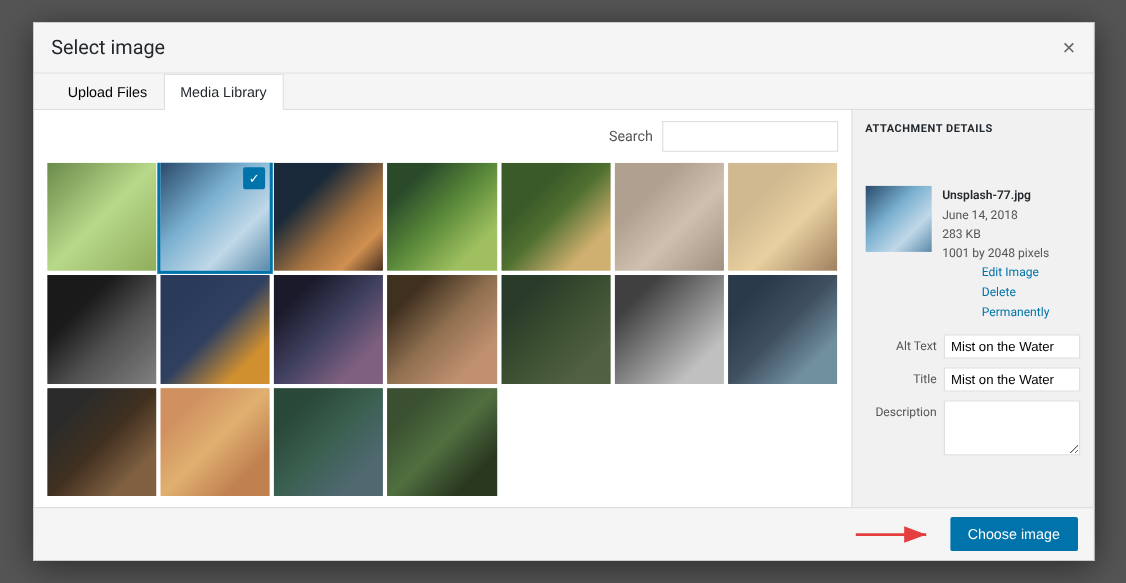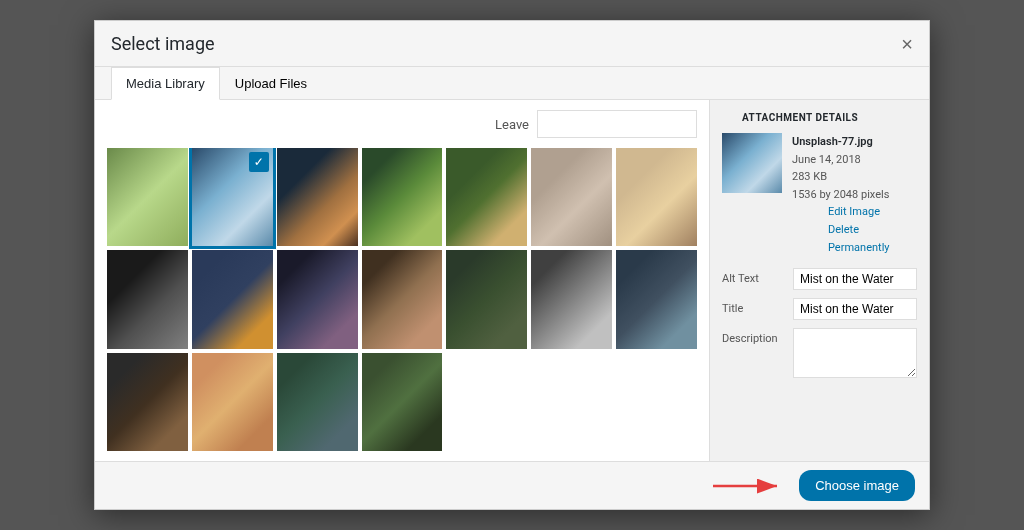--- a/index.html
+++ b/index.html
@@ -9,21 +9,21 @@
       background: #555;
       display: flex;
       align-items: center;
       justify-content: center;
       width: 1024px;
       height: 530px;
       overflow: hidden;
     }
     .modal-overlay {
       position: relative;
-      width: 836px;
+      width: 965px;
       height: 490px;
       background: #fff;
       border: 1px solid #ccc;
       box-shadow: 0 5px 30px rgba(0,0,0,0.5);
       display: flex;
       flex-direction: column;
     }
     .modal-header {
       display: flex;
       align-items: center;
@@ -163,32 +163,32 @@
       overflow-y: auto;
       padding: 12px;
     }
     .sidebar-section-title {
       font-size: 10px;
       font-weight: 700;
       color: #23282d;
       letter-spacing: 0.05em;
       text-transform: uppercase;
       margin-bottom: 10px;
-      margin-left: 20px;
     }
     .attachment-thumb {
       width: 60px;
       height: 60px;
       background: linear-gradient(135deg, #2a4a6a 0%, #7ab0d0 40%, #c0d8e8 70%, #5a8aaa 100%);
       flex-shrink: 0;
       margin-right: 10px;
     }
     .attachment-header {
       display: flex;
       margin-bottom: 12px;
+      margin-top: 36px;
     }
     .attachment-info {
       font-size: 11px;
       color: #555;
       line-height: 1.6;
     }
     .attachment-info .filename {
       color: #23282d;
       font-weight: 600;
     }
@@ -203,21 +203,21 @@
       display: flex;
       align-items: flex-start;
       margin-bottom: 8px;
       gap: 6px;
     }
     .field-label {
       font-size: 11px;
       color: #555;
       width: 65px;
       flex-shrink: 0;
-      text-align: left;
+      text-align: right;
       padding-top: 4px;
     }
     .field-input {
       flex: 1;
       border: 1px solid #ddd;
       padding: 3px 6px;
       font-size: 12px;
       background: #fff;
       width: 100%;
     }
@@ -256,43 +256,43 @@
       width: 80px;
       height: 24px;
     }
     .btn-choose {
       background: #0073aa;
       color: #fff;
       border: none;
       padding: 8px 16px;
       font-size: 13px;
       cursor: pointer;
-      border-radius: 12px;
+      border-radius: 2px;
     }
   </style>
 </head>
 <body>
 
 <div class="modal-overlay">
 
   <div class="modal-header">
     <span class="modal-title">Select image</span>
     <button class="modal-close">×</button>
   </div>
 
   <div class="modal-tabs">
+    <button class="modal-tab">Upload Files</button>
     <button class="modal-tab active">Media Library</button>
-    <button class="modal-tab">Upload Files</button>
   </div>
 
   <div class="modal-body">
 
     <div class="media-grid-area">
       <div class="search-bar">
-        <span class="search-label">Leave</span>
+        <span class="search-label">Search</span>
         <input class="search-input" type="text" style="">
       </div>
       <div class="image-grid">
 
         <div class="img-cell c1">
           <div class="img-fill c1"></div>
         </div>
         <div class="img-cell c2 selected">
           <div class="img-fill c2"></div>
           <div class="check-badge">✓</div>
@@ -351,21 +351,21 @@
     </div>
 
     <div class="sidebar">
       <div class="sidebar-section-title">ATTACHMENT DETAILS</div>
       <div class="attachment-header">
         <div class="attachment-thumb"></div>
         <div class="attachment-info">
           <div class="filename">Unsplash-77.jpg</div>
           <div>June 14, 2018</div>
           <div>283 KB</div>
-          <div>1536 by 2048 pixels</div>
+          <div>1001 by 2048 pixels</div>
           <a href="#">Edit Image</a>
           <a href="#">Delete Permanently</a>
         </div>
       </div>
 
       <div class="field-row">
         <label class="field-label">Alt Text</label>
         <input class="field-input" type="text" value="Mist on the Water" style="">
       </div>
 

